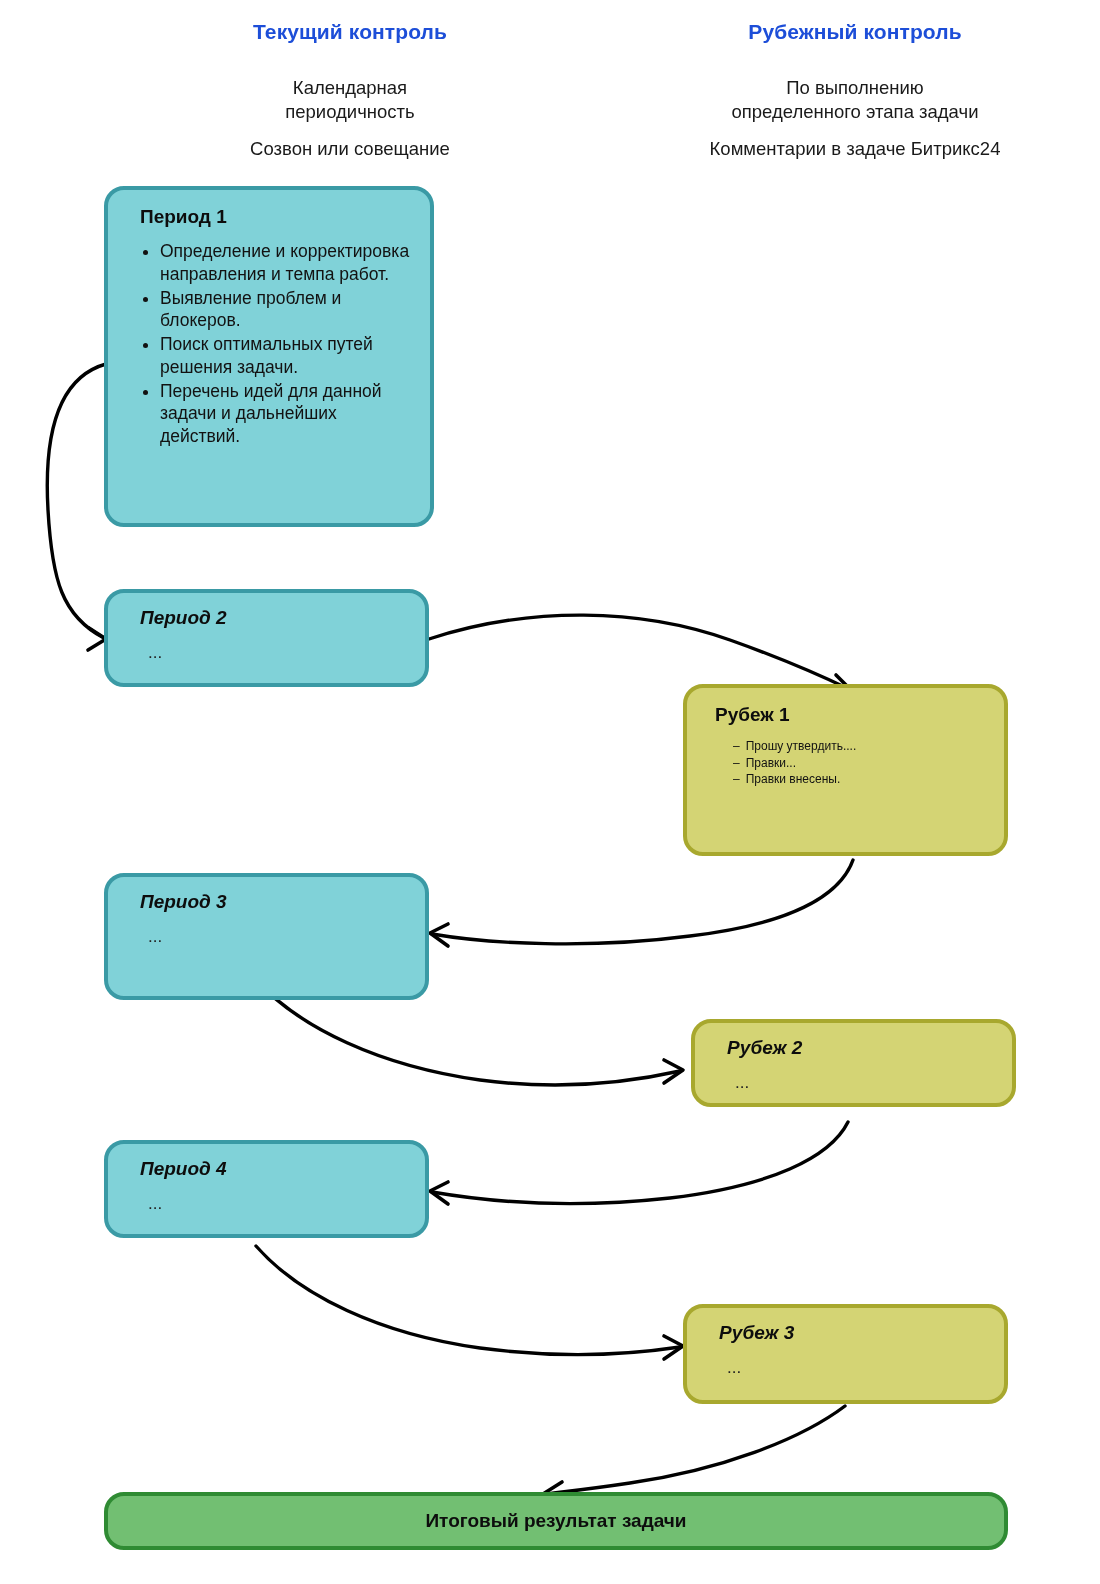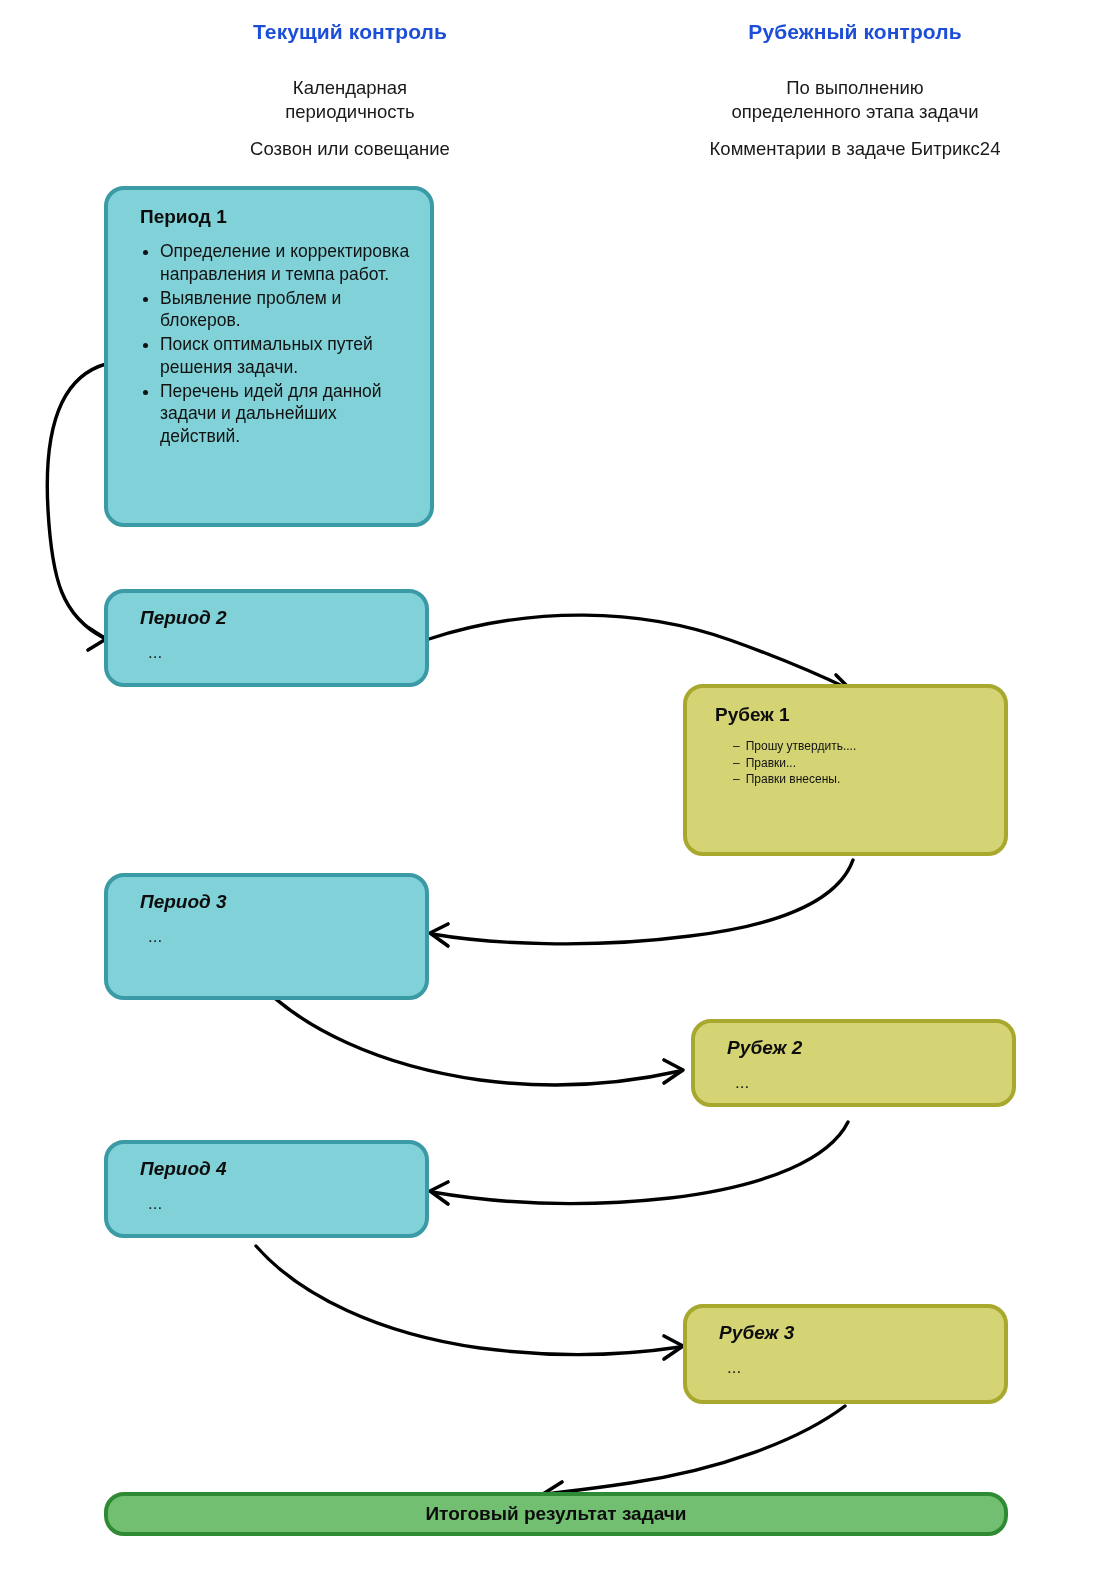--- a/index.html
+++ b/index.html
@@ -125,21 +125,21 @@
     margin-left: 20px;
   }
   ul.dashes li .dash { margin-right: 6px; }
 
   #node-milestone-2 { left: 683px; top: 1019px; width: 325px; height: 88px; margin-left: 8px; }
   #node-milestone-3 { left: 683px; top: 1304px; width: 325px; height: 100px; }
 
   
   #node-result {
     left: 104px; top: 1492px;
-    width: 904px; height: 44px;
+    width: 904px; height: 58px;
     display: flex;
     align-items: center;
     justify-content: center;
   }
   #node-result .node-title { font-size: 19px; }
 
   
   #arrows {
     position: absolute;
     left: 0; top: 0;

